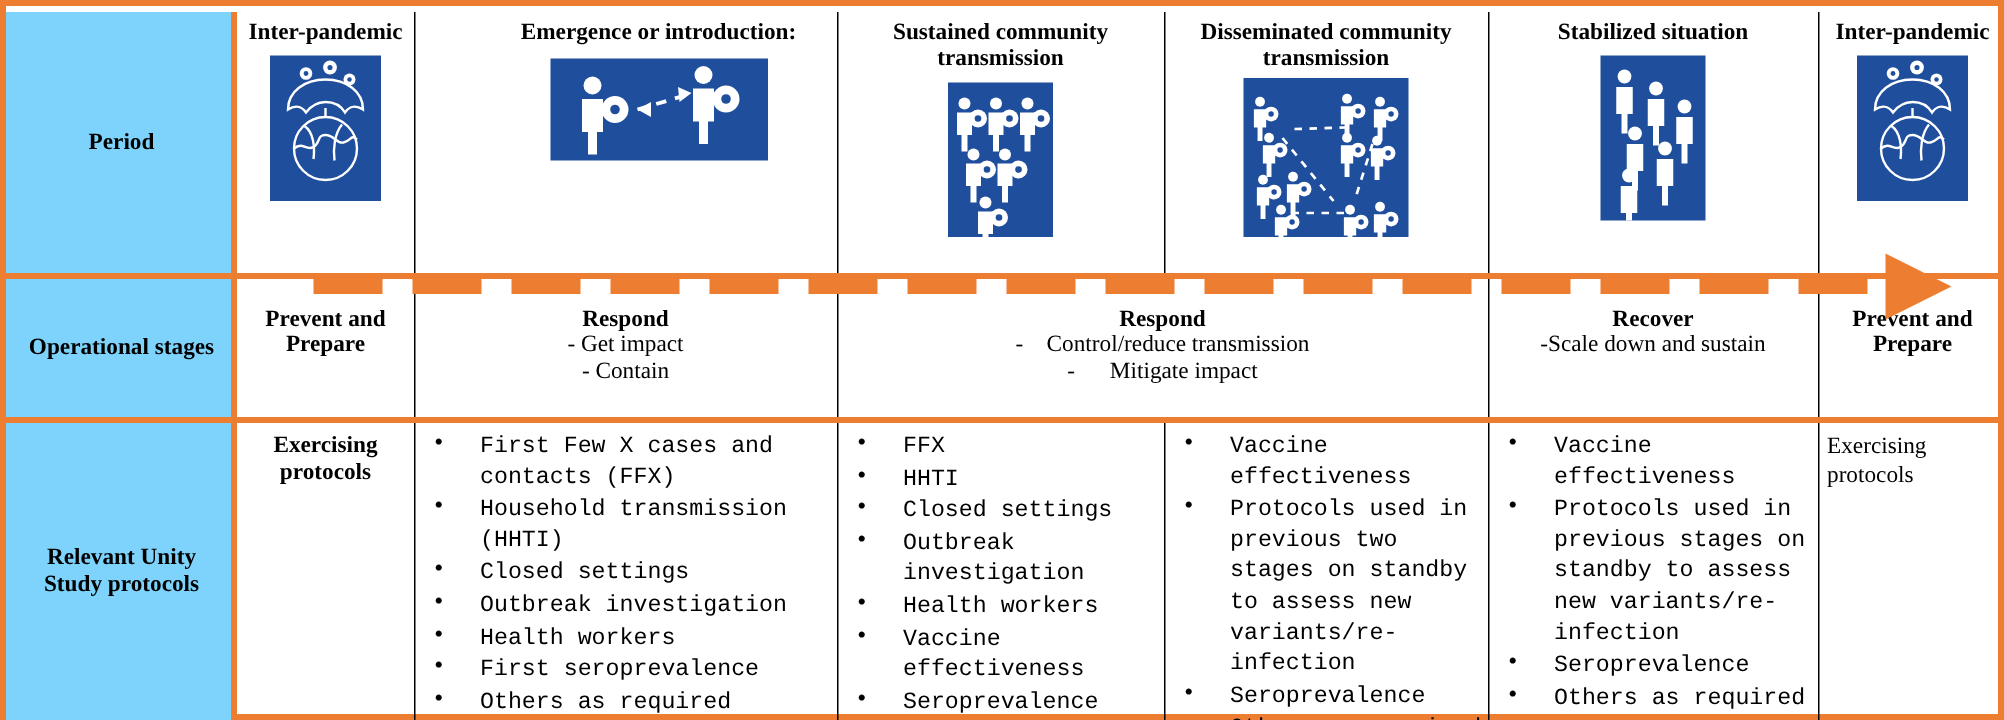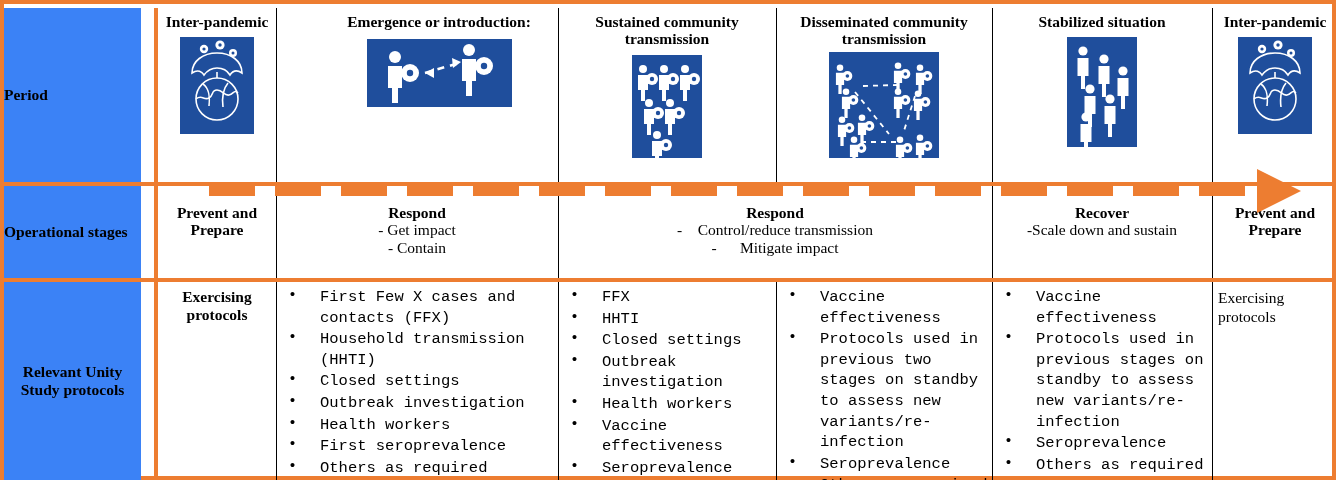--- a/index.html
+++ b/index.html
@@ -16,23 +16,23 @@
     border:4px solid #ED7D31;
     background:#ffffff;
   }
   .ttl{font-weight:bold;font-size:15.5px;line-height:1.12;text-align:center;color:#000;}
   .sub{font-weight:normal;font-size:15.5px;line-height:1.12;text-align:center;color:#000;}
   .hdr{font-weight:bold;font-size:15.5px;line-height:1.18;text-align:center;color:#000;}
 
   
   .leftcell{
     position:absolute;left:0;
-    width:137px;
-    background:#3b82f6;
-    display:flex;align-items:center;justify-content:flex-start;
+    width:154px;
+    background:#7dd3fc;
+    display:flex;align-items:center;justify-content:center;
     box-sizing:border-box;
   }
 
   
   .vdiv{position:absolute;width:1px;background:#000;}
   .vdiv-orange{position:absolute;background:#ED7D31;}
 
   
   .hrule{position:absolute;left:0;width:1328px;background:#ED7D31;height:4px;}
 

